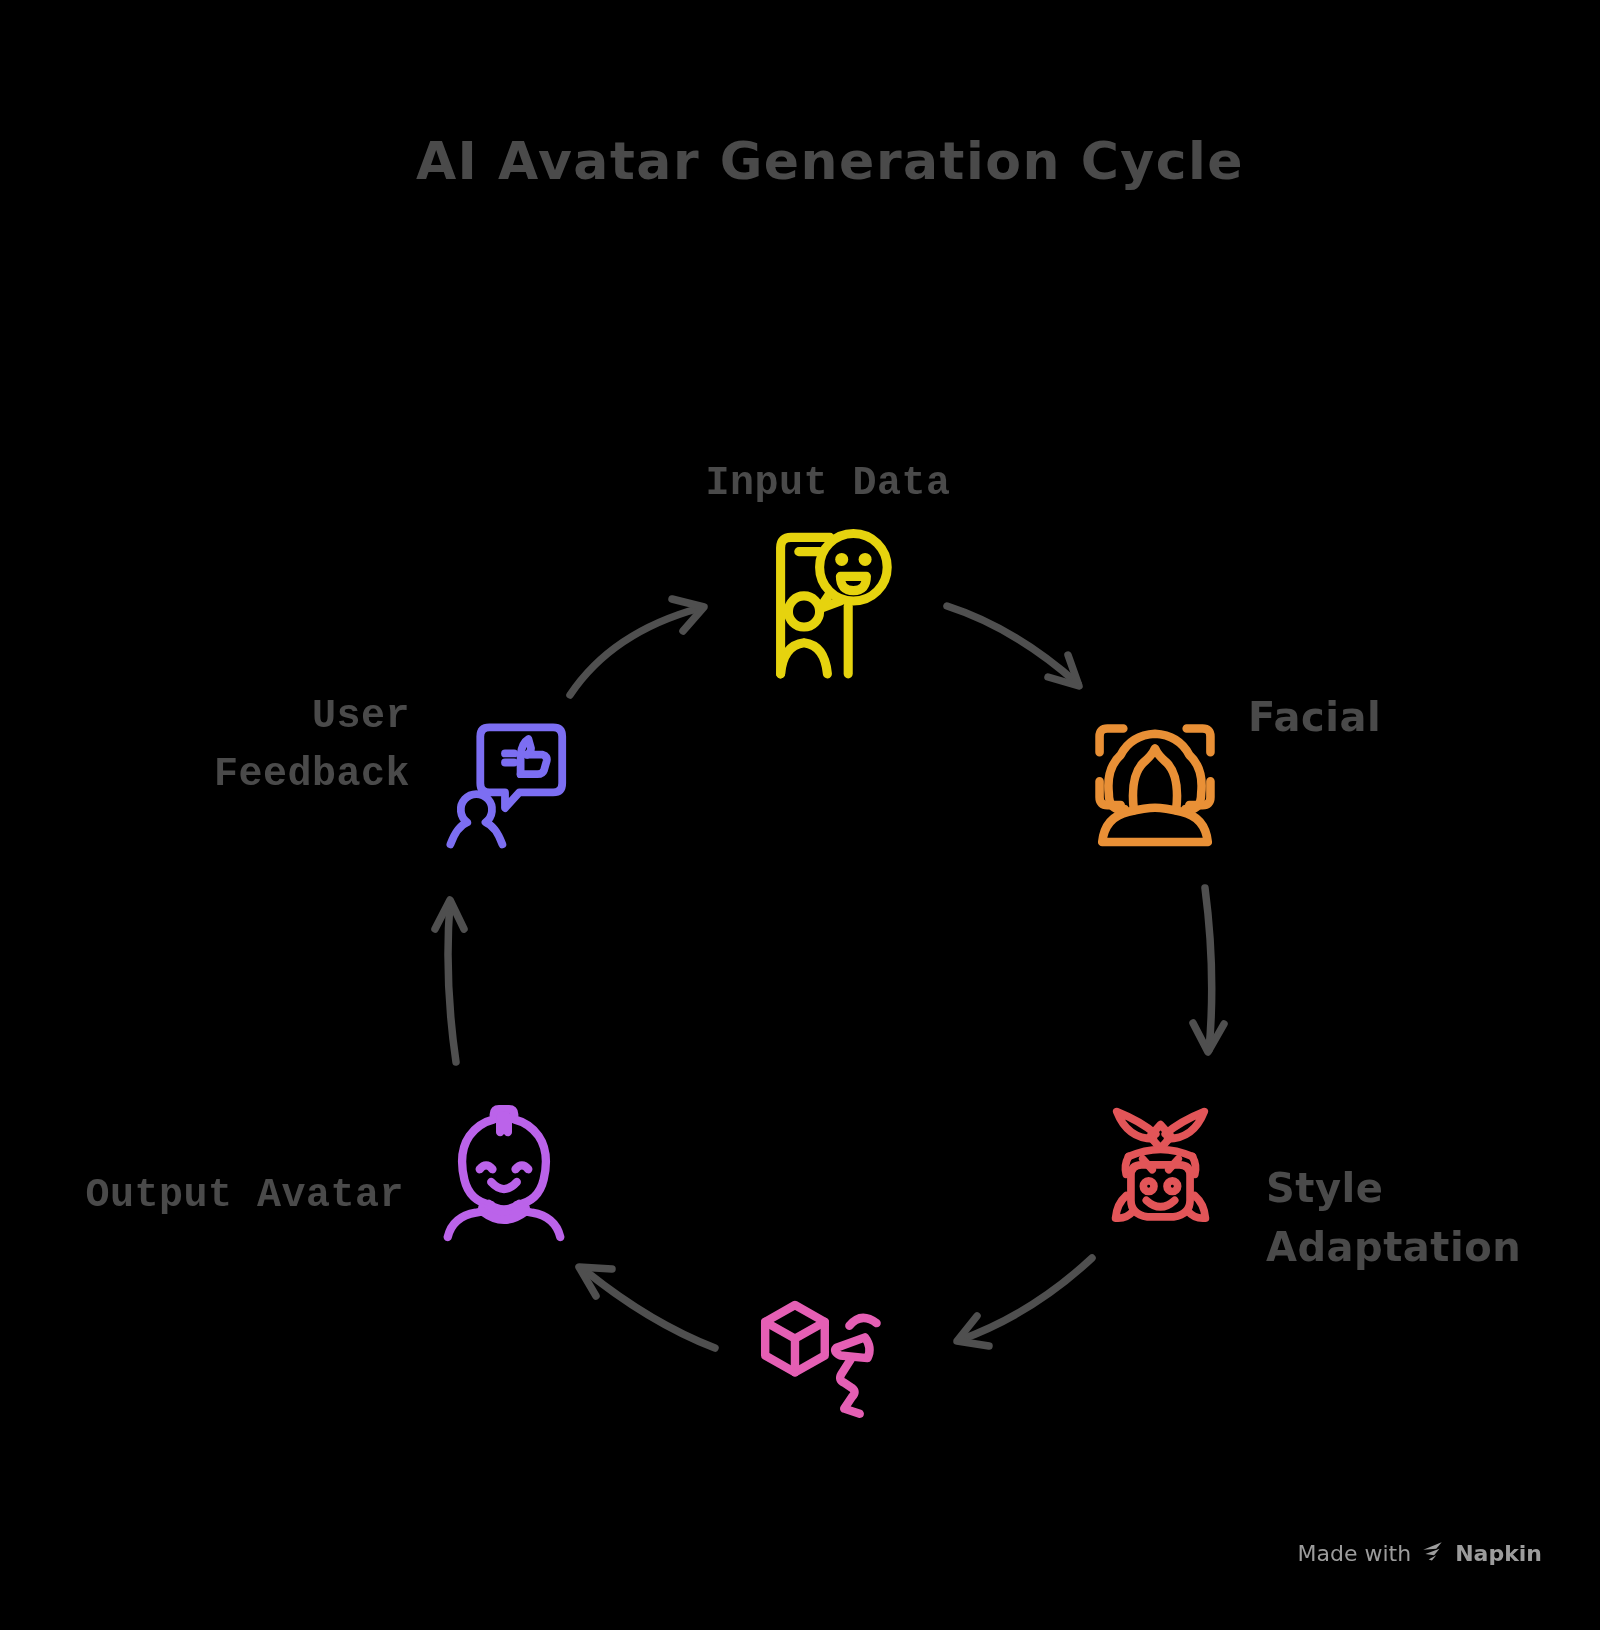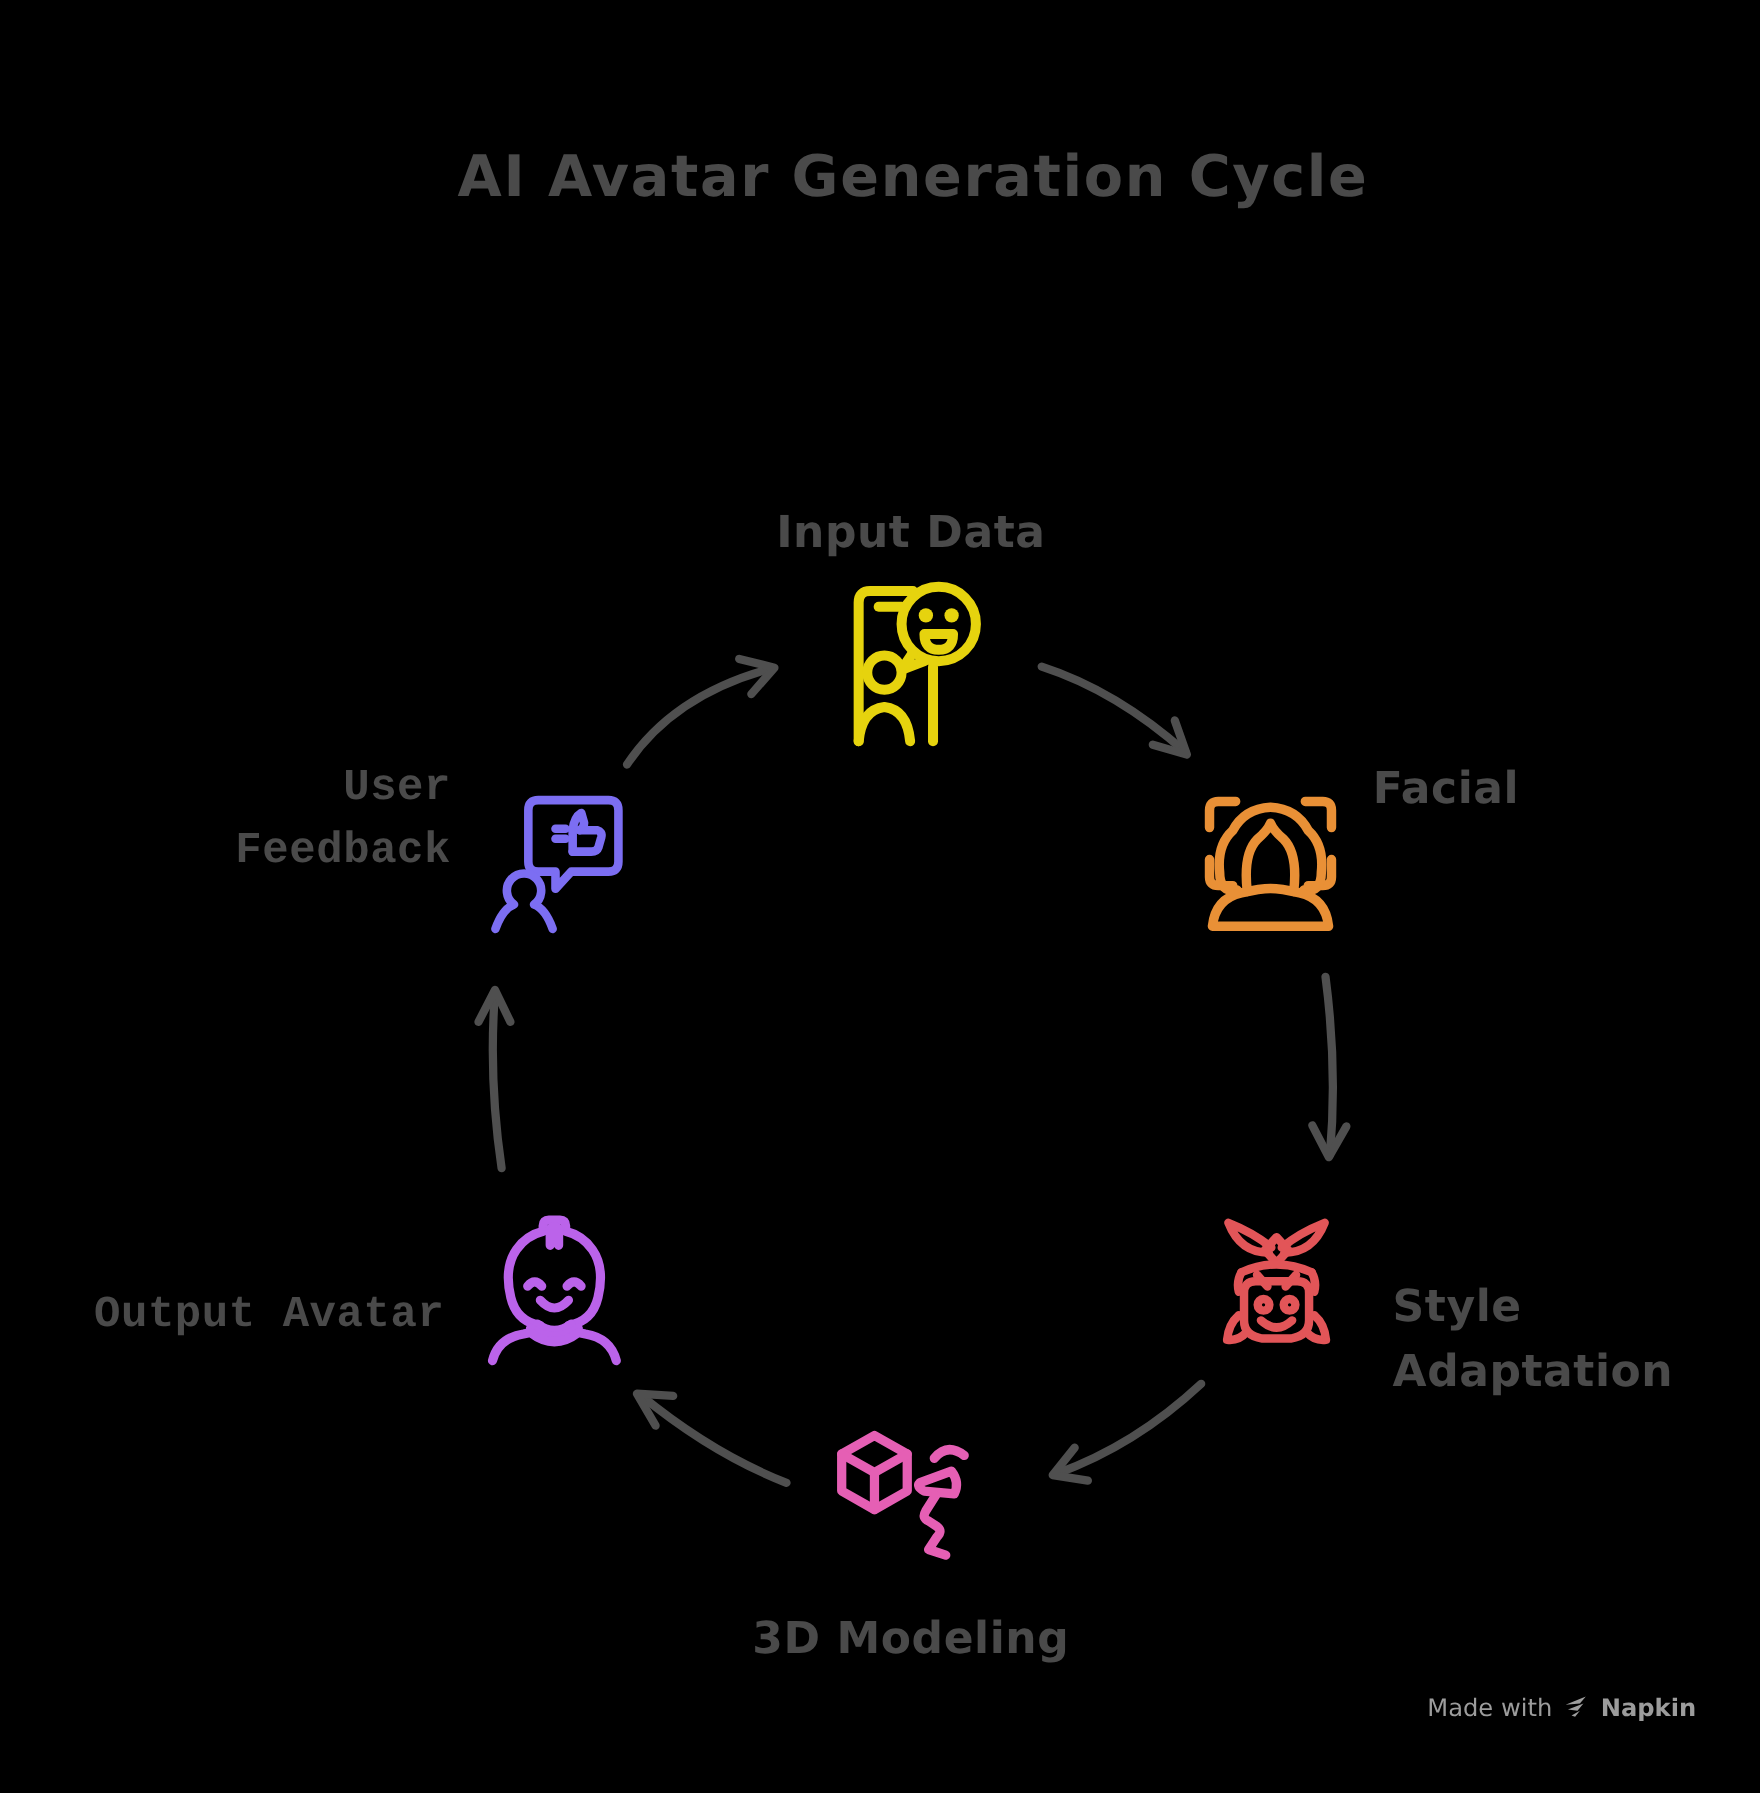--- a/index.html
+++ b/index.html
@@ -17,21 +17,21 @@
   }
   .title{
     position:absolute;left:830px;top:131px;transform:translateX(-50%);
     margin:0;font-size:52px;font-weight:bold;letter-spacing:1.5px;
     color:var(--title);white-space:nowrap;
   }
   .lbl{
     position:absolute;font-size:40px;font-weight:bold;letter-spacing:.5px;
     color:var(--label);white-space:nowrap;line-height:58px;
   }
-  .lbl.center{transform:translateX(-50%);text-align:left;}
+  .lbl.center{transform:translateX(-50%);text-align:left;font-family:Liberation Mono, monospace;}
   .lbl.rightal{text-align:right;font-family:Liberation Mono, monospace;}
   .icon-svg{position:absolute;overflow:visible;}
   .icon-svg g{fill:none;stroke-linecap:round;stroke-linejoin:round;}
   .arrows{position:absolute;left:0;top:0;}
   .arrows g{fill:none;stroke-linecap:round;stroke-linejoin:round;}
   .watermark{
     position:absolute;right:58px;top:1540px;display:flex;align-items:center;gap:9px;
     color:var(--watermark);font-size:22px;
   }
   .watermark .brand{font-weight:bold;}
@@ -120,21 +120,20 @@
       <path d="M 65 49 L 57 58"></path>
       <path d="M 25 63 Q 25 54 34 54 L 66 54 Q 75 54 75 63 L 75 84 Q 75 96 61 98 L 39 98 Q 25 96 25 84 Z"></path>
       <path d="M 21 80 Q 13 87 12 99 Q 21 100 27 93"></path>
       <path d="M 79 80 Q 87 87 88 99 Q 79 100 73 93"></path>
       <circle cx="40" cy="72" r="4.5"></circle>
       <circle cx="60" cy="72" r="4.5"></circle>
       <path d="M 38 84 Q 50 95 62 84"></path>
     </g>
   </svg>
 
-  <div class="lbl center" style="left:828px;top:1461px;">3D Modeling</div>
   <svg class="icon-svg" style="left:760px;top:1297px;" width="136" height="130" viewBox="0 0 105 100">
     <g stroke-width="6.5" stroke="#e55fb4">
       <path d="M 27 6 L 50 19 L 50 45 L 27 58 L 4 45 L 4 19 Z"></path>
       <path d="M 4 19 L 27 32 L 50 19"></path>
       <path d="M 27 32 L 27 58"></path>
       <path d="M 90 20 Q 78 11 69 22"></path>
       <path d="M 59 39 L 81 31 Q 87 39 83 47 L 62 45 Q 56 42 59 39 Z"></path>
       <path d="M 70 48 L 63 59 Q 60 64 65 66 L 71 70 Q 75 73 71 77 L 65 86 L 77 90"></path>
     </g>
   </svg>

